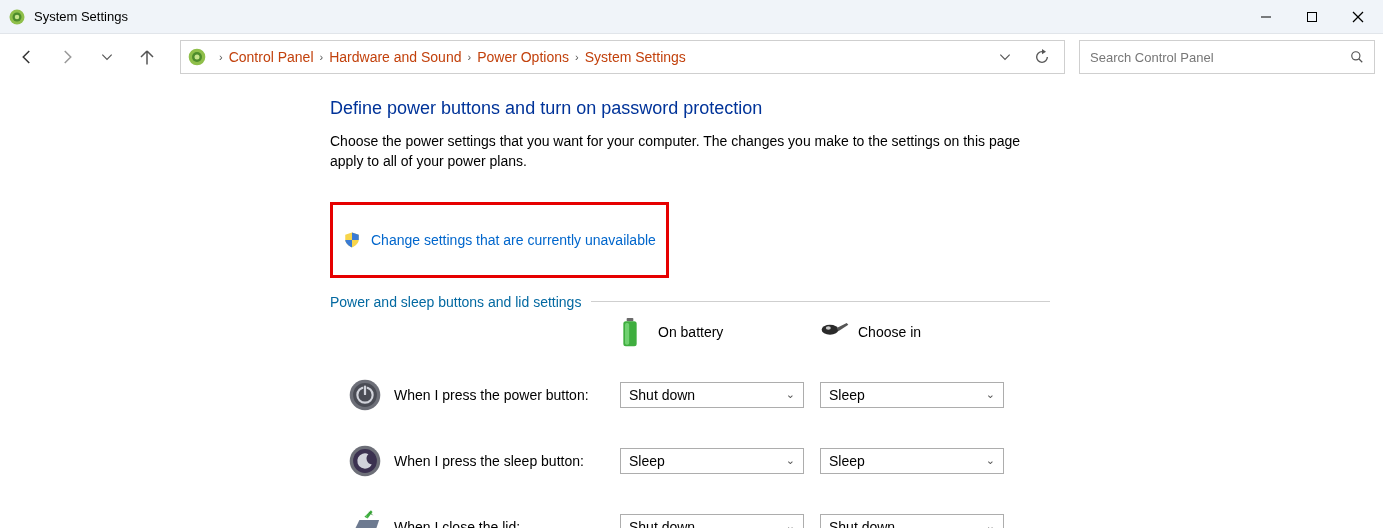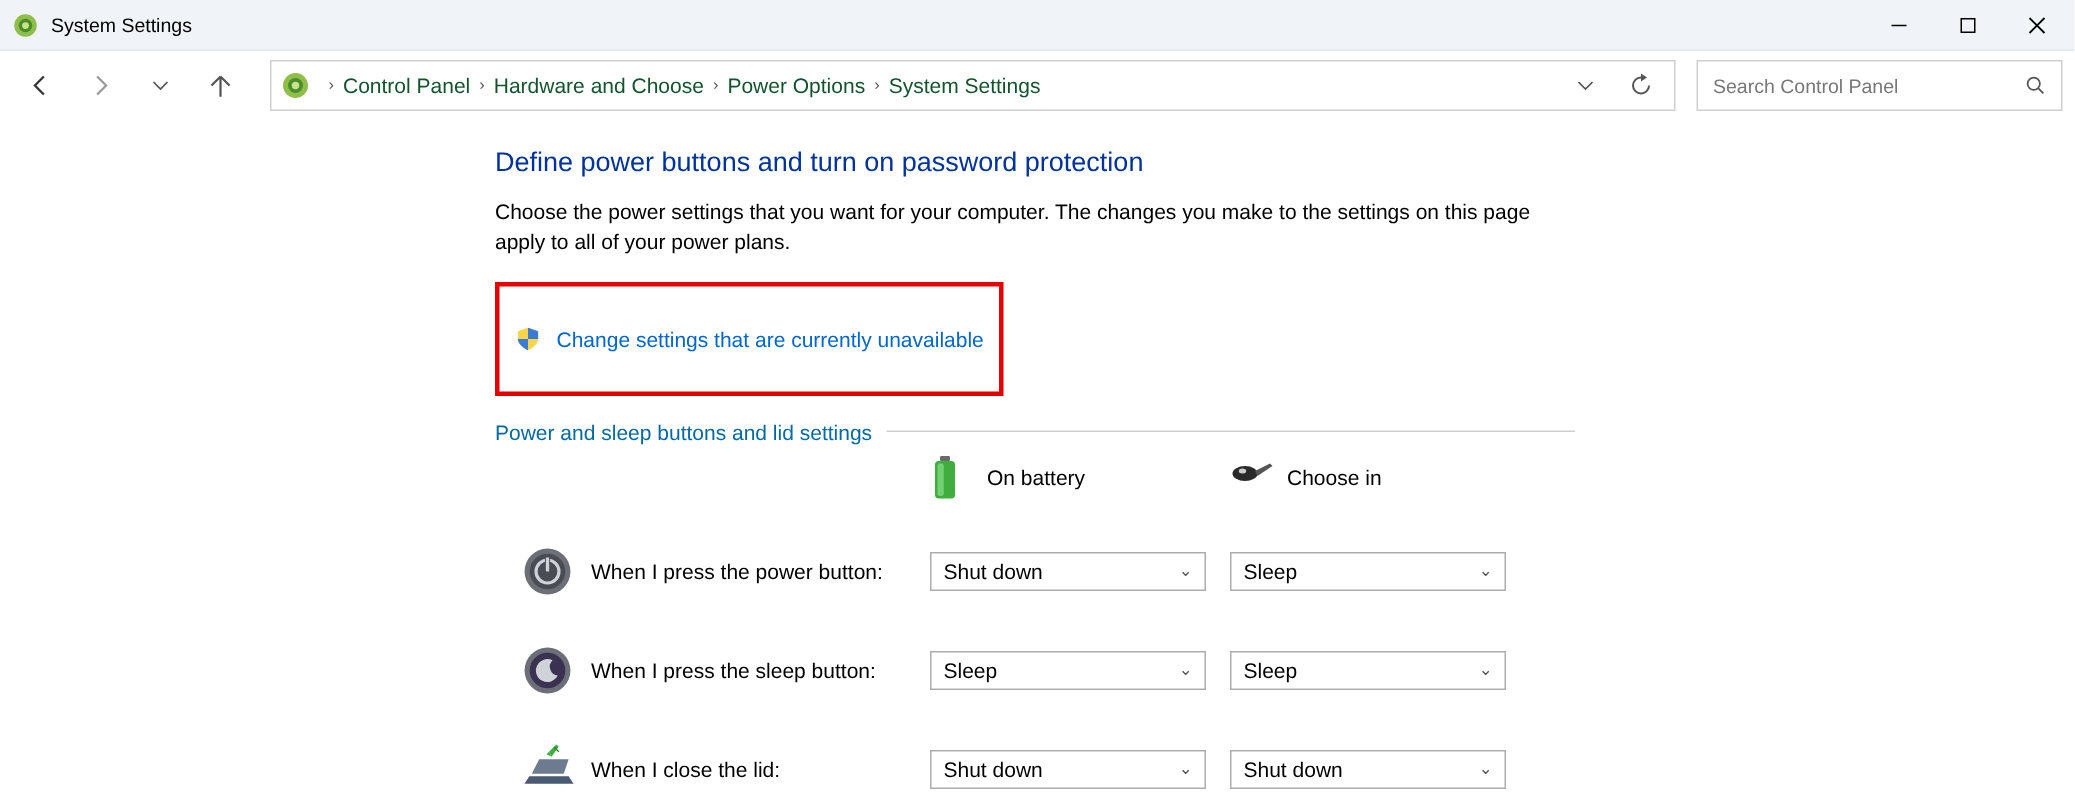--- a/index.html
+++ b/index.html
@@ -12,31 +12,31 @@
     .titlebar .win-controls { margin-left: auto; display: flex; }
     .titlebar .win-btn { width: 46px; height: 34px; display: flex; align-items: center; justify-content: center; }
 
     
     .navrow { display: flex; align-items: center; height: 46px; padding: 6px 8px; gap: 14px; }
     .nav-icons { display: flex; align-items: center; gap: 22px; padding: 0 10px; }
     .nav-icons .navico { width: 18px; height: 18px; display:flex; align-items:center; justify-content:center; color:#555; }
     .addressbar { flex: 1; display: flex; align-items: center; border: 1px solid #cfcfcf; height: 34px; padding: 0 6px; }
     .addressbar .cp-icon { width: 20px; height: 20px; margin-right: 6px; }
     .crumb-sep { color: #555; margin: 0 6px; font-size: 11px; }
-    .crumb { font-size: 14px; color: #14532d; }
+    .crumb { font-size: 14px; color: #c2410c; }
     .addr-right { margin-left: auto; display: flex; align-items: center; gap: 22px; padding-right: 8px;}
-    .searchbar { display: flex; align-items: center; border: 1px solid #cfcfcf; height: 34px; width: 244px; padding: 0 10px; color:#777; }
+    .searchbar { display: flex; align-items: center; border: 1px solid #cfcfcf; height: 34px; width: 296px; padding: 0 10px; color:#777; }
     .searchbar .mag { margin-left: auto; }
 
     
     .content { padding: 18px 0 0 330px; width: 1050px; }
     .page-title { color: #003399; font-size: 18px; font-weight: 400; margin-bottom: 12px; }
     .subtitle { font-size: 14px; color: #000; line-height: 1.45; margin-bottom: 16px; max-width: 700px;}
 
-    .highlight-box { border: 3px solid #e60000; padding: 26px 10px; display: inline-flex; align-items: center; gap: 10px; margin-top: 0px;}
+    .highlight-box { border: 3px solid #e60000; padding: 26px 10px; display: inline-flex; align-items: center; gap: 10px; margin-top: 14px;}
     .shield { width: 18px; height: 18px; }
     .uac-link { color: #0066cc; font-size: 14px; }
 
     .section-header { display: flex; align-items: center; margin-top: 16px; margin-bottom: 8px; }
     .section-header .label { font-size: 14px; color: #0369a1; padding-right: 10px;}
     .section-header .rule { flex: 1; height: 1px; background: #cfcfcf; }
     .section-rule-width { width: 720px; display:flex; align-items:center;}
 
     .power-grid { display: grid; grid-template-columns: 290px 200px 200px; row-gap: 32px; align-items: center;}
     .col-header { display: flex; align-items: center; gap: 10px; font-size: 14px; }
@@ -108,21 +108,21 @@
     <span class="cp-icon">
       <svg viewBox="0 0 24 24" width="20" height="20">
         <circle cx="12" cy="12" r="10" fill="#8fbf4a"></circle>
         <circle cx="12" cy="12" r="6" fill="#4d8c2b"></circle>
         <circle cx="12" cy="12" r="3" fill="#c6e48b"></circle>
       </svg>
     </span>
     <span class="crumb-sep">›</span>
     <span class="crumb">Control Panel</span>
     <span class="crumb-sep">›</span>
-    <span class="crumb">Hardware and Choose</span>
+    <span class="crumb">Hardware and Sound</span>
     <span class="crumb-sep">›</span>
     <span class="crumb">Power Options</span>
     <span class="crumb-sep">›</span>
     <span class="crumb">System Settings</span>
 
     <div class="addr-right">
       <span>
         <svg width="14" height="14" viewBox="0 0 24 24">
             <path d="M4 8 L12 16 L20 8" fill="none" stroke="#555" stroke-width="2"></path>
           </svg>

